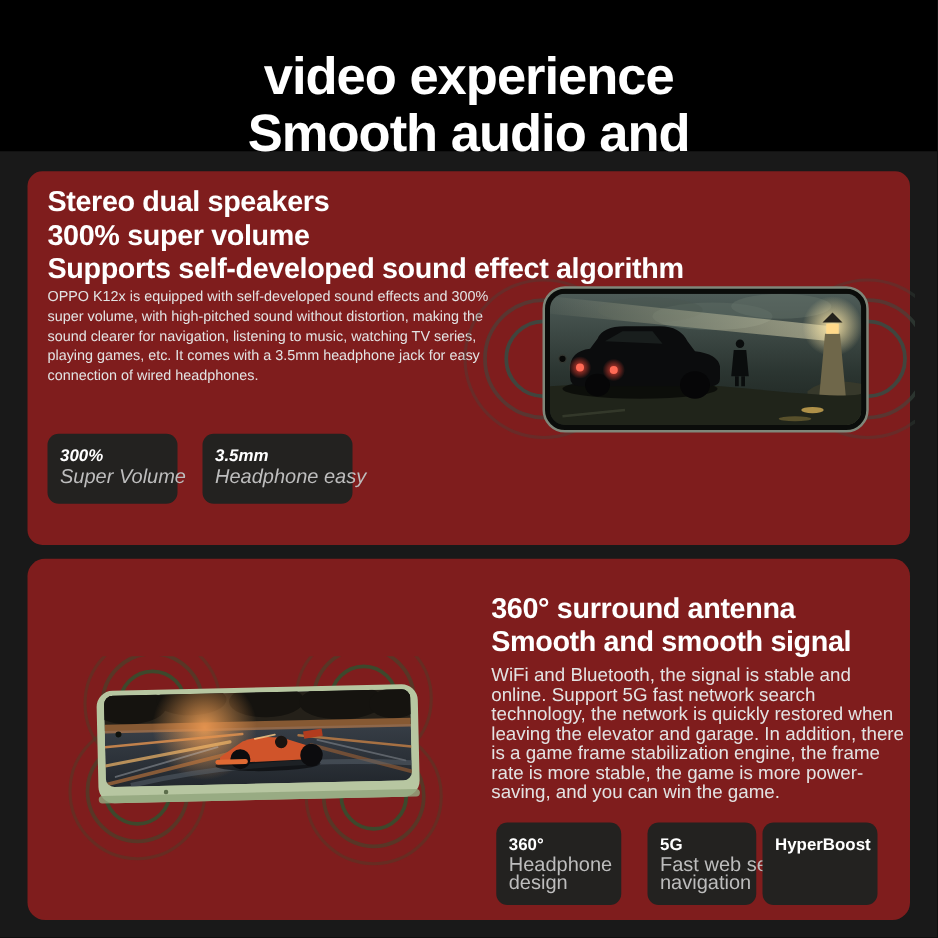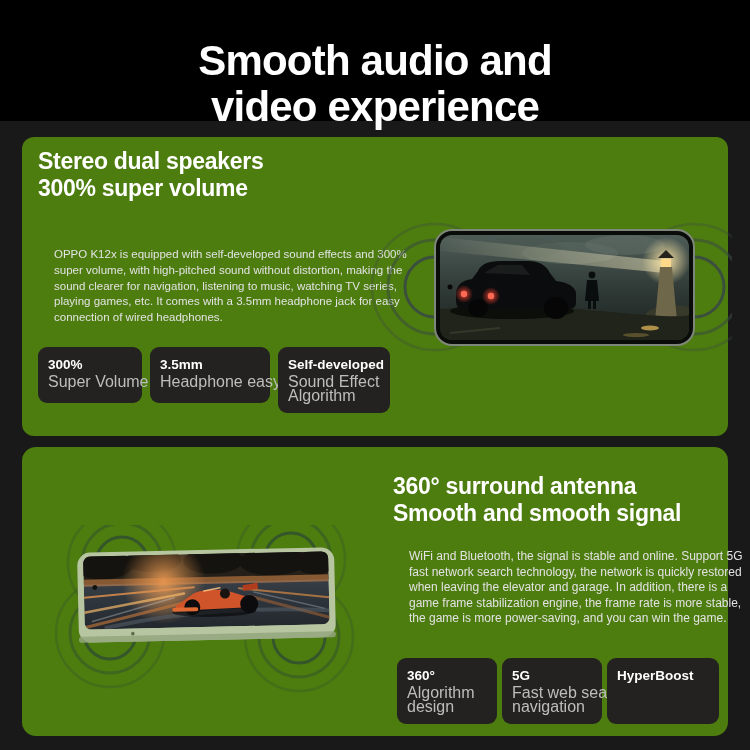--- a/index.html
+++ b/index.html
@@ -13,77 +13,78 @@
     position:absolute;left:0;top:121px;width:750px;height:629px;
     background:#191919;
   }
   .page-header{
     position:absolute;left:0;top:10px;width:750px;text-align:center;
     color:#ffffff;font-weight:700;font-size:42px;line-height:46px;
     letter-spacing:-0.8px;
   }
   .page-header span{display:block;}
   .card{
-    position:absolute;left:22px;width:706px;background:#4d7c0f;
+    position:absolute;left:22px;width:706px;background:#7f1d1d;
     border-radius:12px;
   }
   .card-audio{top:137px;height:299px;}
   .card-signal{top:447px;height:289px;border-radius:14px;}
   .card-heading{
     position:absolute;color:#ffffff;font-weight:700;
     font-size:23px;line-height:26.5px;letter-spacing:-0.3px;
   }
   .card-heading span{display:block;white-space:nowrap;}
   .card-audio .card-heading{left:16px;top:11px;}
   .card-signal .card-heading{left:371px;top:26px;}
   .card-body{
     position:absolute;color:#e3e3e3;font-size:11.5px;line-height:15.8px;
-    margin:16px;
+    margin:0;
   }
   .card-audio .card-body{left:16px;top:94px;width:358px;}
-  .card-signal .card-body{left:371px;top:86px;width:334px;font-size:12px;line-height:15.5px;}
+  .card-signal .card-body{left:371px;top:86px;width:334px;font-size:15px;line-height:15.5px;}
   .badges{position:absolute;display:flex;align-items:flex-start;}
-  .card-audio .badges{left:16px;top:210px;gap:8px;}
+  .card-audio .badges{left:16px;top:210px;gap:20px;font-style:italic;}
   .card-signal .badges{left:375px;top:211px;gap:5px;align-items:flex-end;}
   .badge{
     background:#232220;border-radius:9px;padding:10px;box-sizing:border-box;
     min-height:56px;
   }
   .card-signal .badge{min-height:66px;}
   .card-audio .badge:nth-child(1){width:104px;}
   .card-audio .badge:nth-child(2){width:120px;}
   .card-audio .badge:nth-child(3){width:112px;}
   .card-signal .badge:nth-child(1){width:100px;}
-  .card-signal .badge:nth-child(2){width:100px;}
-  .card-signal .badge:nth-child(3){width:112px;}
+  .card-signal .badge:nth-child(2){width:87px;margin-left:16px;}
+  .card-signal .badge:nth-child(3){width:92px;}
   .badge-title{
     color:#ffffff;font-weight:700;font-size:13.5px;line-height:16px;
     margin-bottom:2px;white-space:nowrap;
   }
   .badge-sub{color:#bdbdbd;font-size:16px;line-height:14px;}
   .badge-sub span{display:block;white-space:nowrap;}
   .scene{position:absolute;}
   .scene-audio{left:338px;top:64px;width:372px;height:170px;}
   .scene-signal{left:22px;top:78px;width:330px;height:185px;}
 </style>
 </head>
 <body>
 
 <div class="section-bg"></div>
 
 <h1 class="page-header">
+  <span>video experience</span>
   <span>Smooth audio and</span>
-  <span>video experience</span>
 </h1>
 
 <section class="card card-audio">
 
   <div class="card-heading">
     <span>Stereo dual speakers</span>
     <span>300% super volume</span>
+    <span>Supports self-developed sound effect algorithm</span>
   </div>
 
   <p class="card-body">OPPO K12x is equipped with self-developed sound effects and 300% super volume, with high-pitched sound without distortion, making the sound clearer for navigation, listening to music, watching TV series, playing games, etc. It comes with a 3.5mm headphone jack for easy connection of wired headphones.</p>
 
   <svg class="scene scene-audio" viewBox="0 0 372 170" aria-hidden="true">
     <defs>
       <linearGradient id="sky1" x1="0" y1="0" x2="0" y2="1">
         <stop offset="0" stop-color="#4e5c58"></stop>
         <stop offset="0.6" stop-color="#2b3531"></stop>
         <stop offset="1" stop-color="#1c231f"></stop>
@@ -160,27 +161,20 @@
         <span></span>
       </div>
     </div>
     <div class="badge">
       <div class="badge-title">3.5mm</div>
       <div class="badge-sub">
         <span>Headphone easy</span>
         <span></span>
       </div>
     </div>
-    <div class="badge">
-      <div class="badge-title">Self-developed</div>
-      <div class="badge-sub">
-        <span>Sound Effect</span>
-        <span>Algorithm</span>
-      </div>
-    </div>
   </div>
 </section>
 
 <section class="card card-signal">
 
   <svg class="scene scene-signal" viewBox="0 0 330 185" aria-hidden="true">
     <defs>
       <linearGradient id="track2" x1="0" y1="0" x2="0" y2="1">
         <stop offset="0" stop-color="#434b55"></stop>
         <stop offset="1" stop-color="#23282e"></stop>
@@ -258,21 +252,21 @@
     <span>360° surround antenna</span>
     <span>Smooth and smooth signal</span>
   </div>
 
   <p class="card-body">WiFi and Bluetooth, the signal is stable and online. Support 5G fast network search technology, the network is quickly restored when leaving the elevator and garage. In addition, there is a game frame stabilization engine, the frame rate is more stable, the game is more power-saving, and you can win the game.</p>
 
   <div class="badges">
     <div class="badge">
       <div class="badge-title">360°</div>
       <div class="badge-sub">
-        <span>Algorithm</span>
+        <span>Headphone</span>
         <span>design</span>
       </div>
     </div>
     <div class="badge">
       <div class="badge-title">5G</div>
       <div class="badge-sub">
         <span>Fast web search</span>
         <span>navigation</span>
       </div>
     </div>

